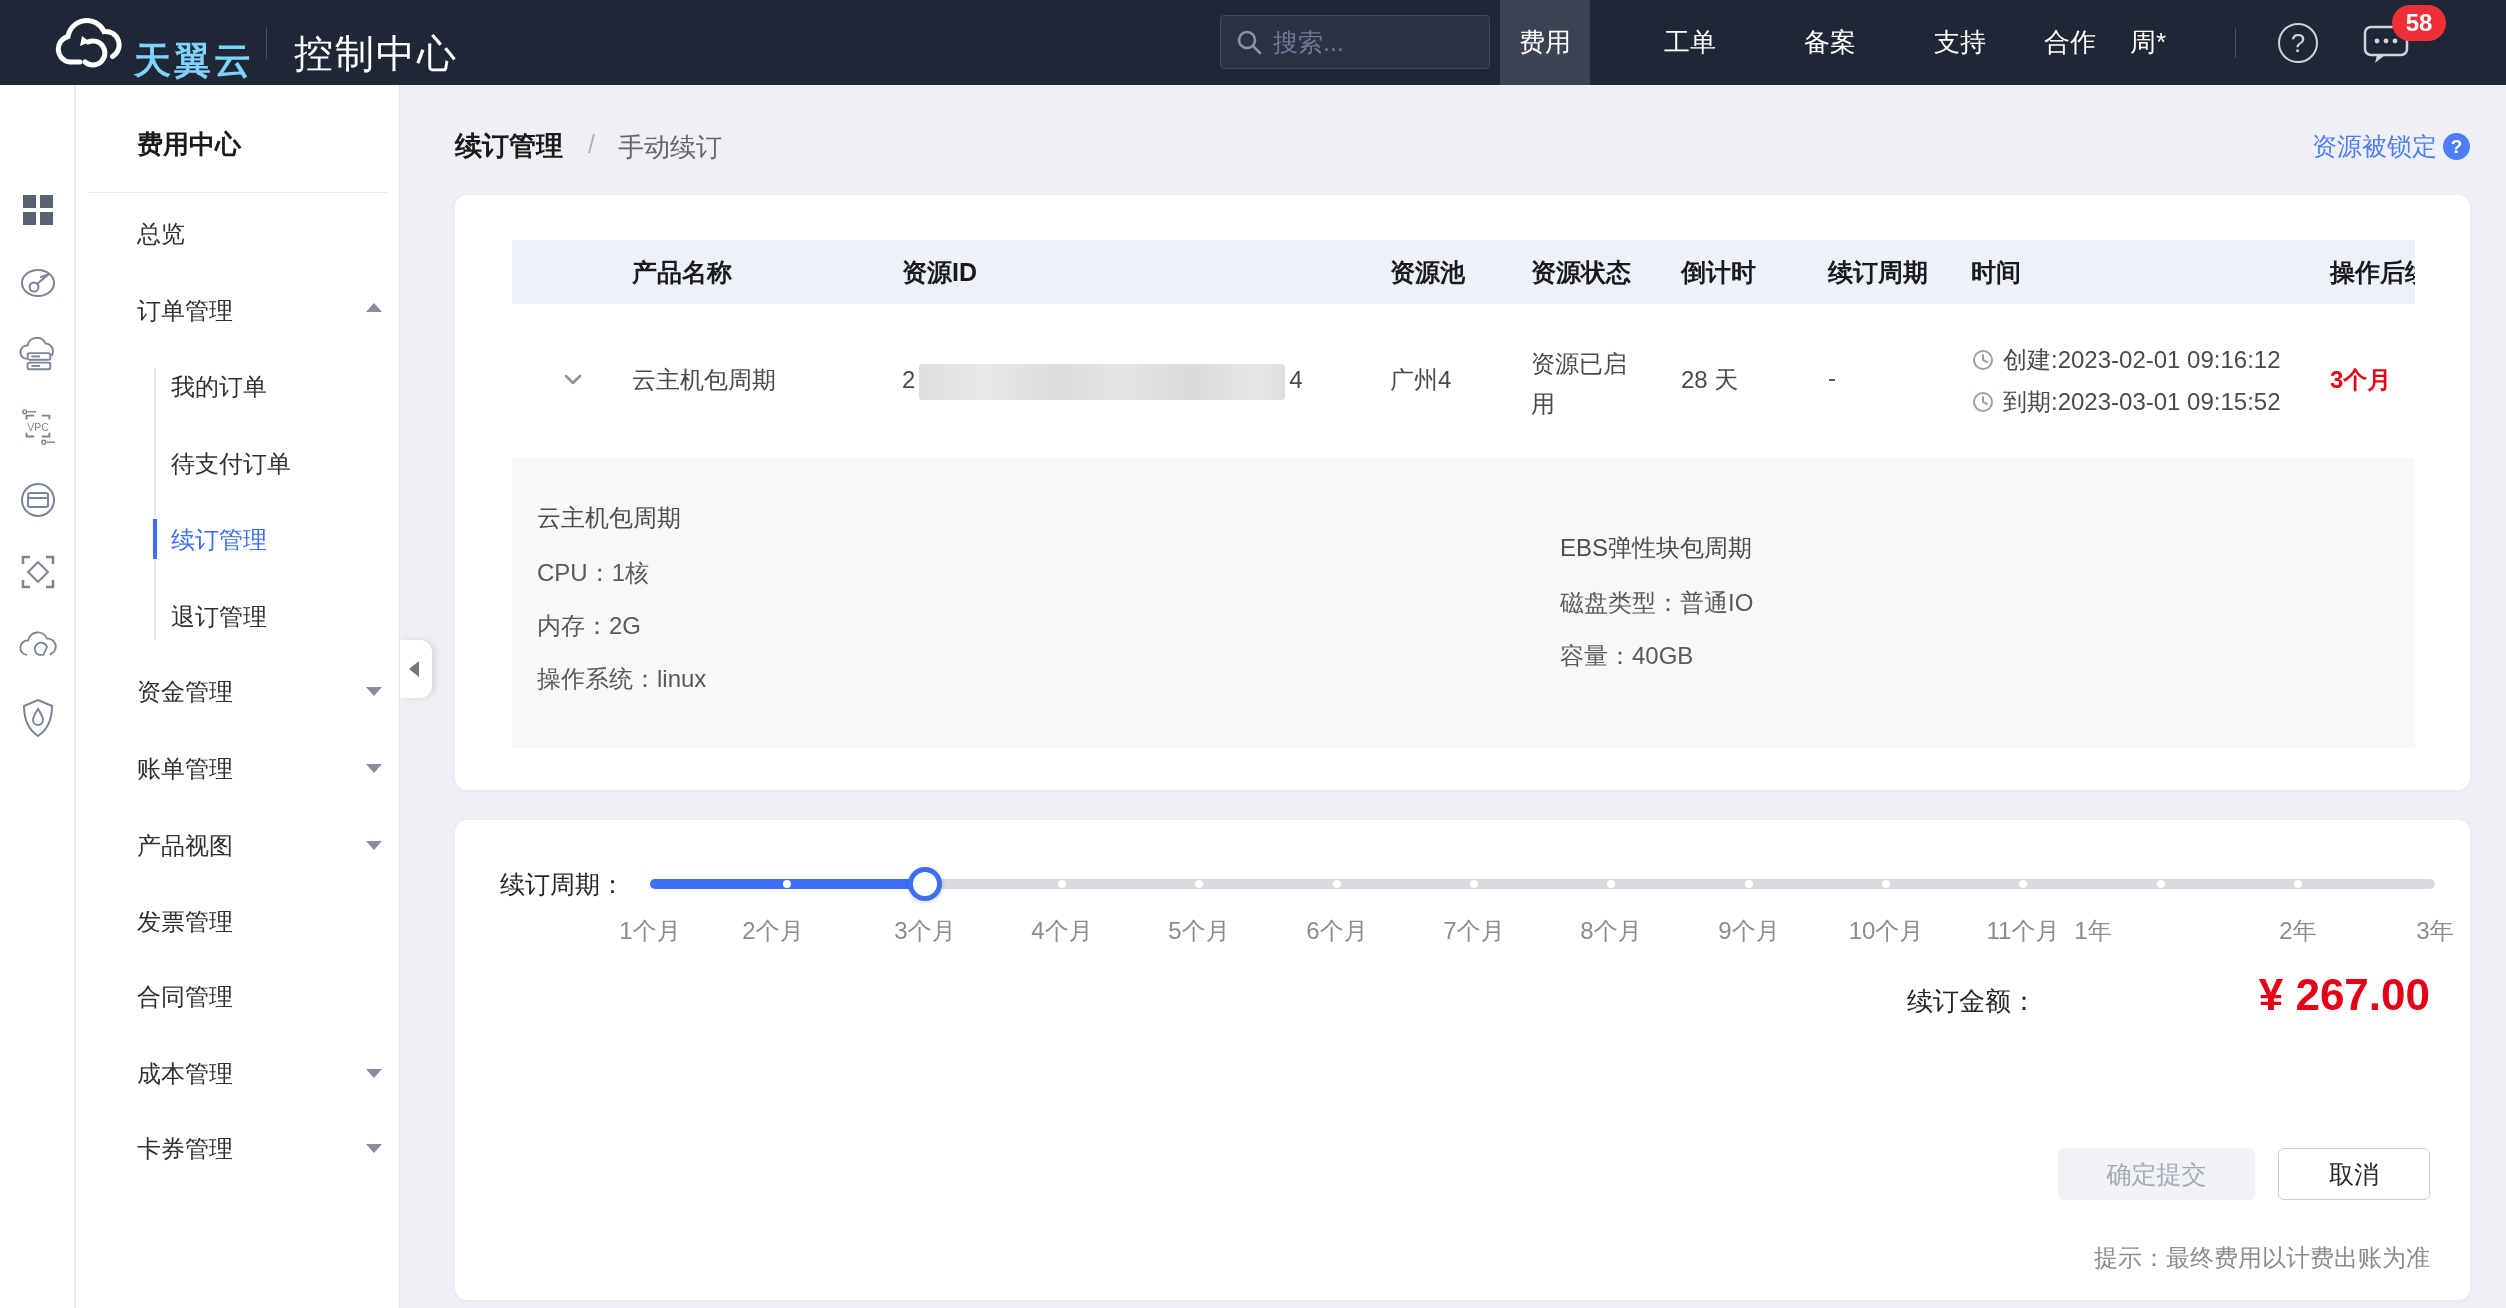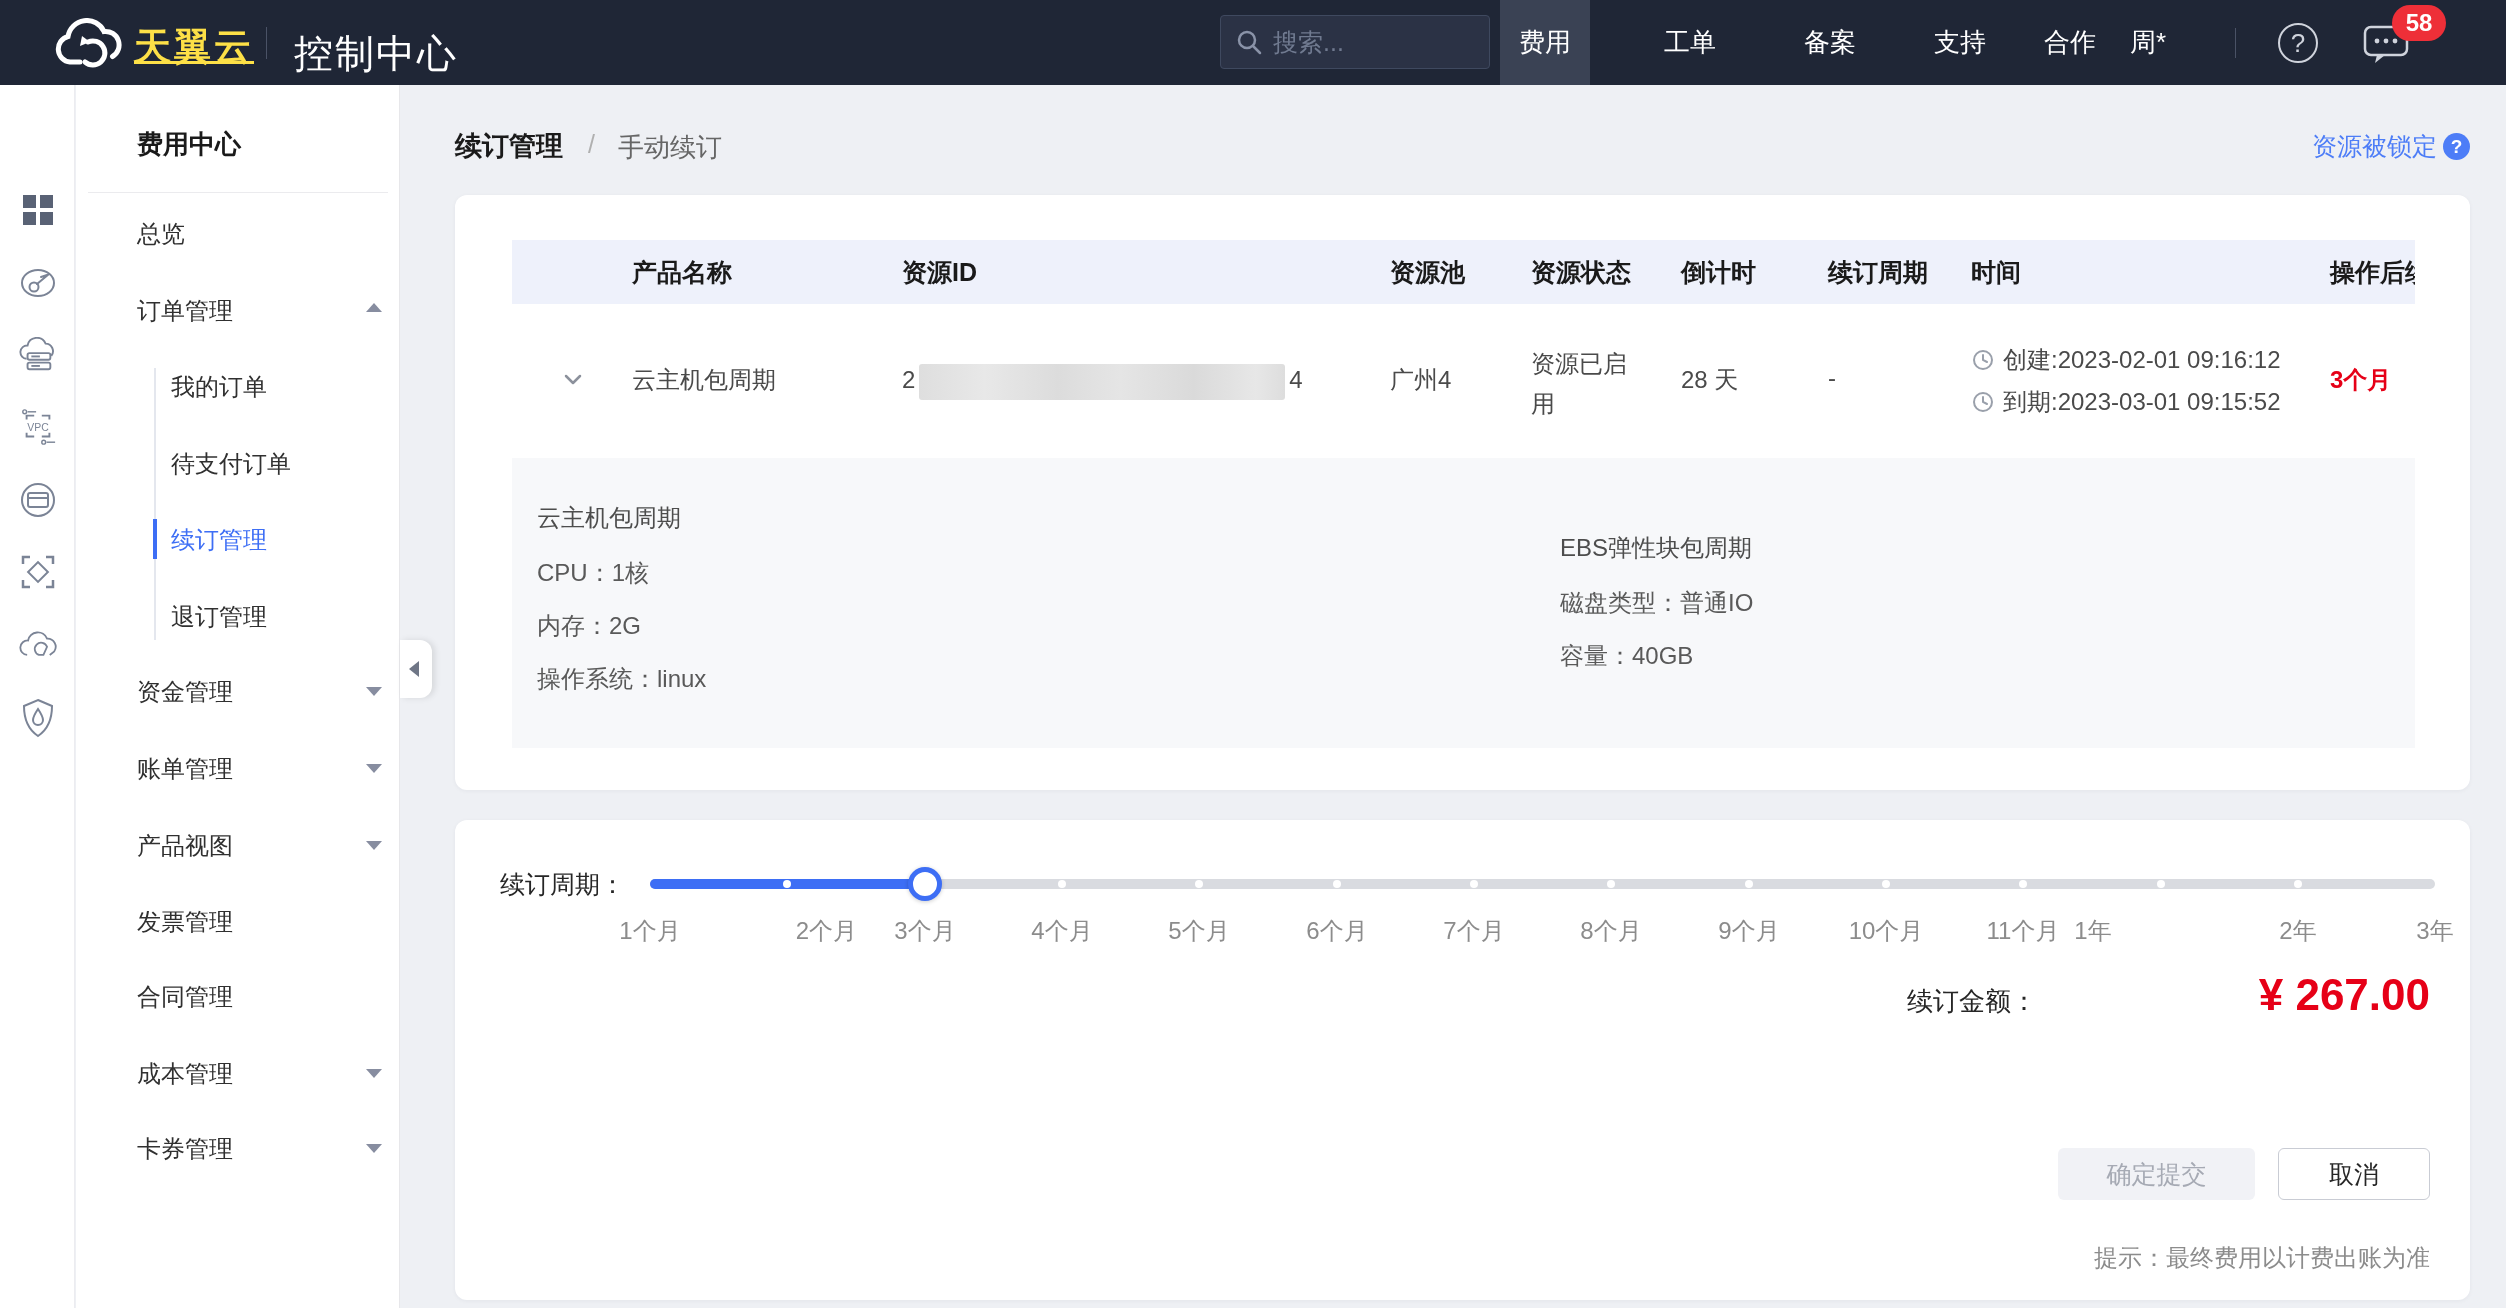--- a/index.html
+++ b/index.html
@@ -2,21 +2,21 @@
 <html><head>
 <meta charset="utf-8">
 <style>
   * { margin:0; padding:0; box-sizing:border-box; }
   html,body { width:2506px; background:#eef0f4; font-family:"Liberation Sans","DejaVu Sans",sans-serif; }
   #app { position:relative; width:2506px; height:1308px; background:#eef0f4; overflow:hidden; }
 
   
   .navbar { position:absolute; left:0; top:0; width:2506px; height:85px; background:#1f2636; }
   .brand-logo { position:absolute; left:52px; top:18px; }
-  .brand-name { position:absolute; left:134px; top:22px; color:#fde047; font-size:37px; font-weight:bold; letter-spacing:3px;text-decoration:underline; }
+  .brand-name { position:absolute; left:134px; top:36px; color:#7dd3fc; font-size:37px; font-weight:bold; letter-spacing:3px; }
   .nav-divider { position:absolute; left:266px; top:27px; width:1px; height:32px; background:#4a5266; }
   .console-title { position:absolute; left:294px; top:27px; color:#fff; font-size:39px; letter-spacing:2px; }
   .search-box { position:absolute; left:1220px; top:15px; width:270px; height:54px; background:#2b3245; border:1px solid #3f495f; border-radius:4px; display:flex; align-items:center; padding:0 14px; }
   .search-box input { background:transparent; border:none; outline:none; color:#8a93a8; font-size:25px; width:200px; margin-left:10px; font-family:inherit; }
   .search-box input::placeholder { color:#707a90; }
   .nav-item { position:absolute; top:0; height:85px; line-height:85px; color:#ffffff; font-size:26px; text-align:center; cursor:pointer; }
   .nav-item.active { background:#3a4254; }
   .nav-user { position:absolute; top:0; height:85px; line-height:85px; color:#fff; font-size:26px; }
   .nav-divider2 { position:absolute; left:2235px; top:28px; width:1px; height:30px; background:#4a5266; }
   .help-icon { position:absolute; left:2278px; top:23px; width:40px; height:40px; border:2px solid #cfd3dc; border-radius:50%; color:#cfd3dc; font-size:26px; line-height:37px; text-align:center; }
@@ -304,21 +304,21 @@
       <span class="sdot" style="left:1015px;"></span>
       <span class="sdot" style="left:1152px;"></span>
       <span class="sdot" style="left:1290px;"></span>
       <span class="sdot" style="left:1427px;"></span>
       <span class="sdot" style="left:1564px;"></span>
       <span class="sdot" style="left:1702px;"></span>
       <span class="sdot" style="left:1839px;"></span>
       <div class="shandle"></div>
 
       <span class="slabel" style="left:125px;">1个月</span>
-      <span class="slabel" style="left:262px;text-align:right;">2个月</span>
+      <span class="slabel" style="left:248px;">2个月</span>
       <span class="slabel" style="left:400px;">3个月</span>
       <span class="slabel" style="left:537px;">4个月</span>
       <span class="slabel" style="left:674px;">5个月</span>
       <span class="slabel" style="left:812px;">6个月</span>
       <span class="slabel" style="left:949px;">7个月</span>
       <span class="slabel" style="left:1086px;">8个月</span>
       <span class="slabel" style="left:1224px;">9个月</span>
       <span class="slabel" style="left:1361px;">10个月</span>
       <span class="slabel" style="left:1498px;">11个月</span>
       <span class="slabel" style="left:1568px;text-align:center;">1年</span>

